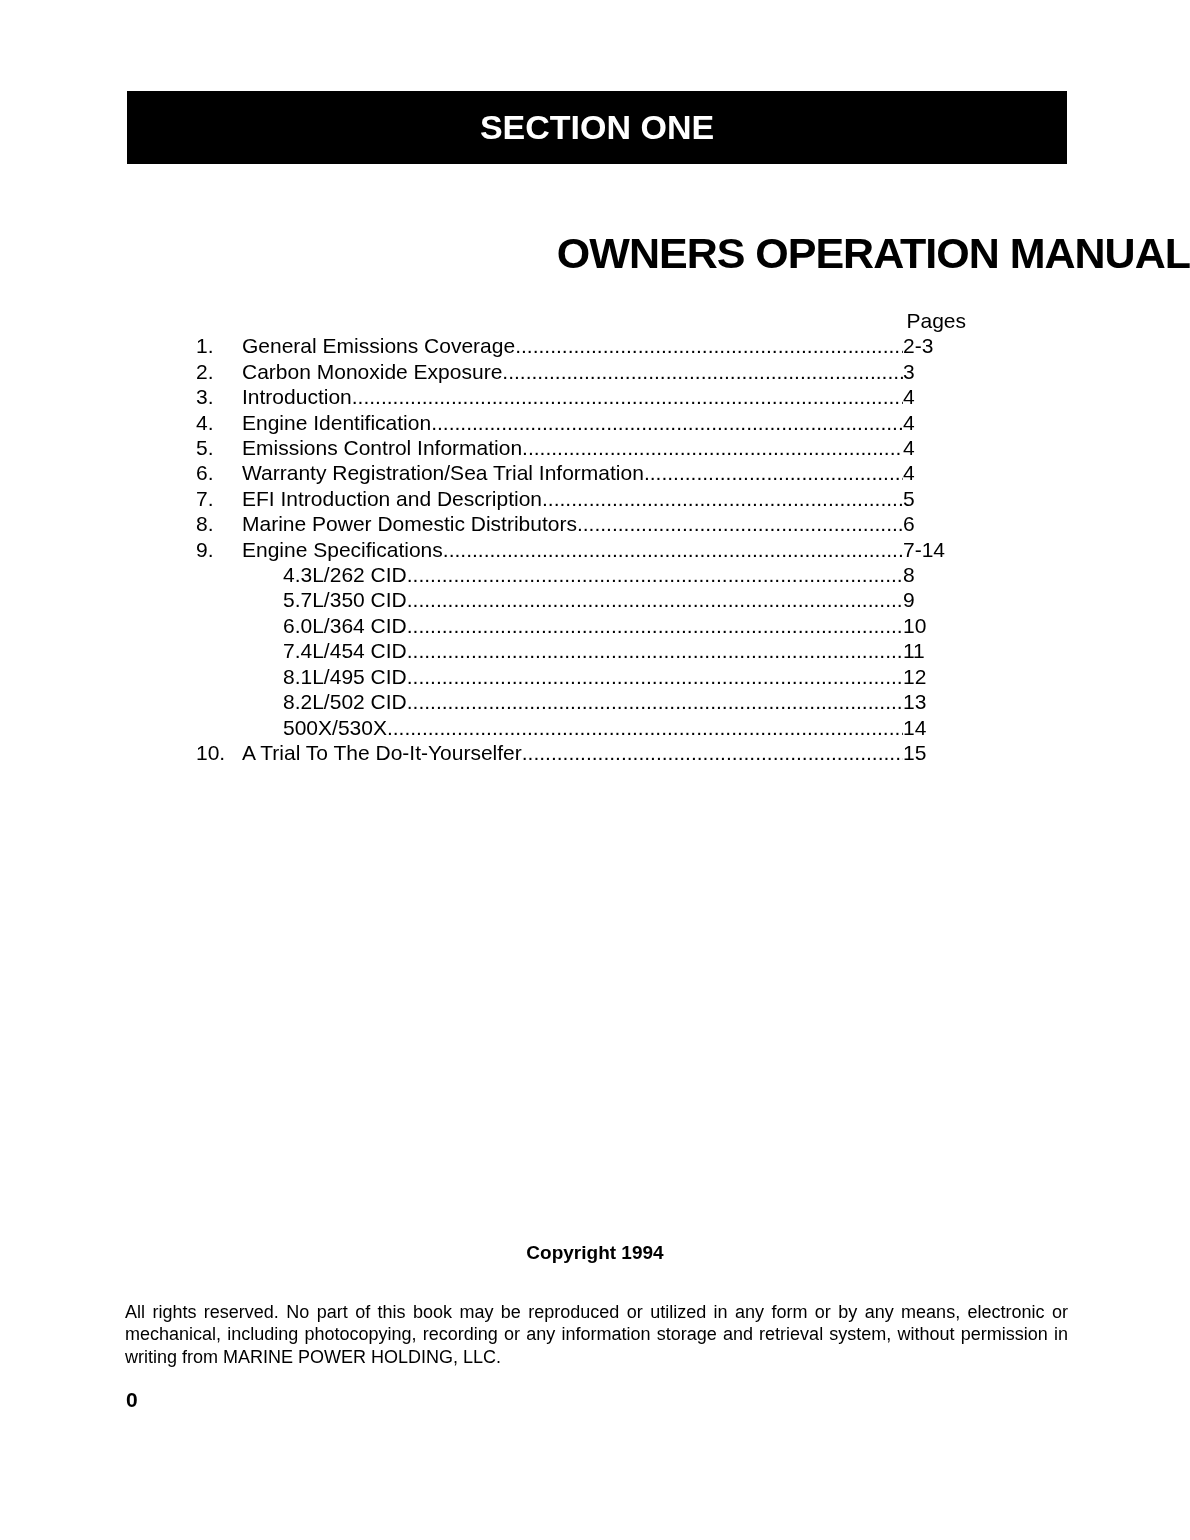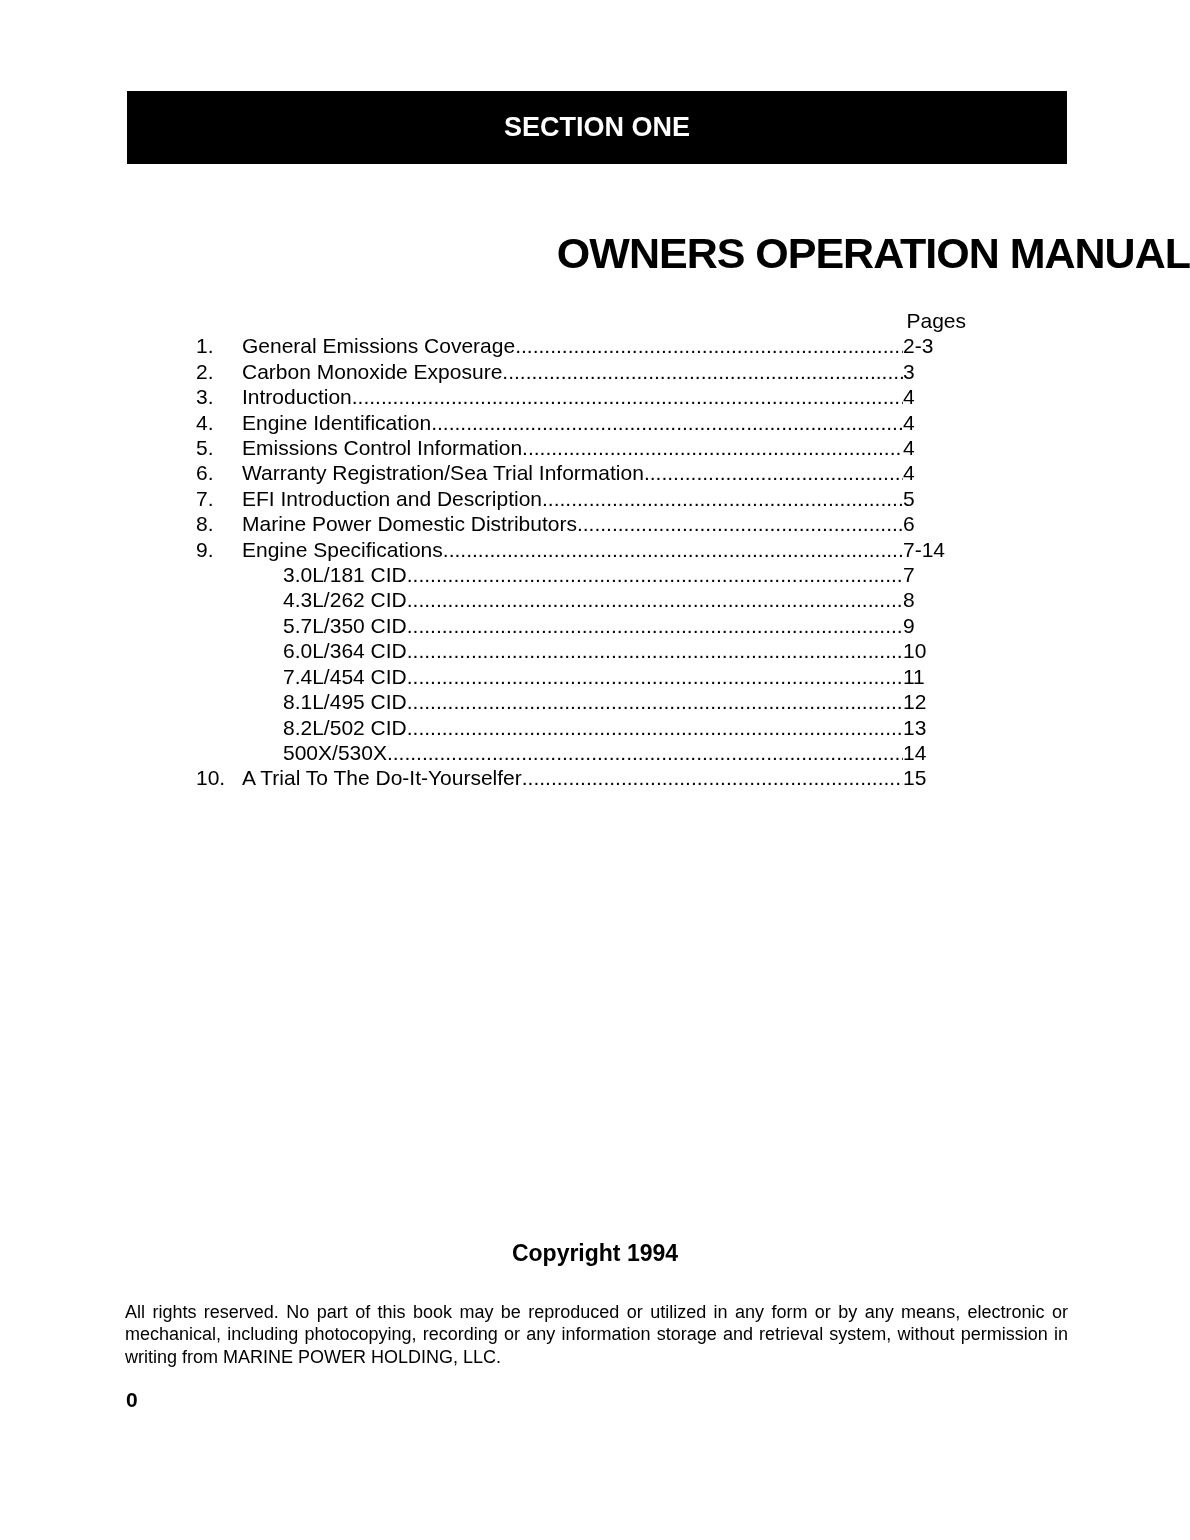--- a/index.html
+++ b/index.html
@@ -15,21 +15,21 @@
   .banner {
     position:absolute; left:127px; top:91px;
     width:940px; height:73px;
     background:#000000;
     text-align:center;
   }
   .banner .banner-text {
     display:inline-block;
     line-height:73px;
     color:#ffffff;
-    font-size:27px;
+    font-size:34px;
     font-weight:bold;
     letter-spacing:0px;
   }
   .doc-title {
     position:absolute; left:0; top:228px;
     width:1190px;
     text-align:right;
     font-size:43px;
     font-weight:bold;
     letter-spacing:-1px;
@@ -71,21 +71,21 @@
   .toc-page {
     flex:none;
     width:55px;
     text-align:left;
     white-space:nowrap;
   }
   .copyright {
     position:absolute; left:0; top:1242px;
     width:1190px;
     text-align:center;
-    font-size:23px;
+    font-size:19px;
     font-weight:bold;
     line-height:22px;
   }
   .rights {
     position:absolute; left:125px; top:1301px;
     width:943px;
     font-size:18px;
     line-height:22.3px;
     text-align:justify;
   }
@@ -158,26 +158,20 @@
           <span class="toc-page">6</span>
         </div>
         <div class="toc-row">
           <span class="toc-num">9.</span>
           <span class="toc-label">Engine Specifications</span>
           <span class="toc-leader"></span>
           <span class="toc-page">7-14</span>
         </div>
         <div class="toc-row sub">
           <span class="toc-num"></span>
-          <span class="toc-label">3.0L/181 CID</span>
-          <span class="toc-leader"></span>
-          <span class="toc-page">7</span>
-        </div>
-        <div class="toc-row sub">
-          <span class="toc-num"></span>
           <span class="toc-label">4.3L/262 CID</span>
           <span class="toc-leader"></span>
           <span class="toc-page">8</span>
         </div>
         <div class="toc-row sub">
           <span class="toc-num"></span>
           <span class="toc-label">5.7L/350 CID</span>
           <span class="toc-leader"></span>
           <span class="toc-page">9</span>
         </div>

